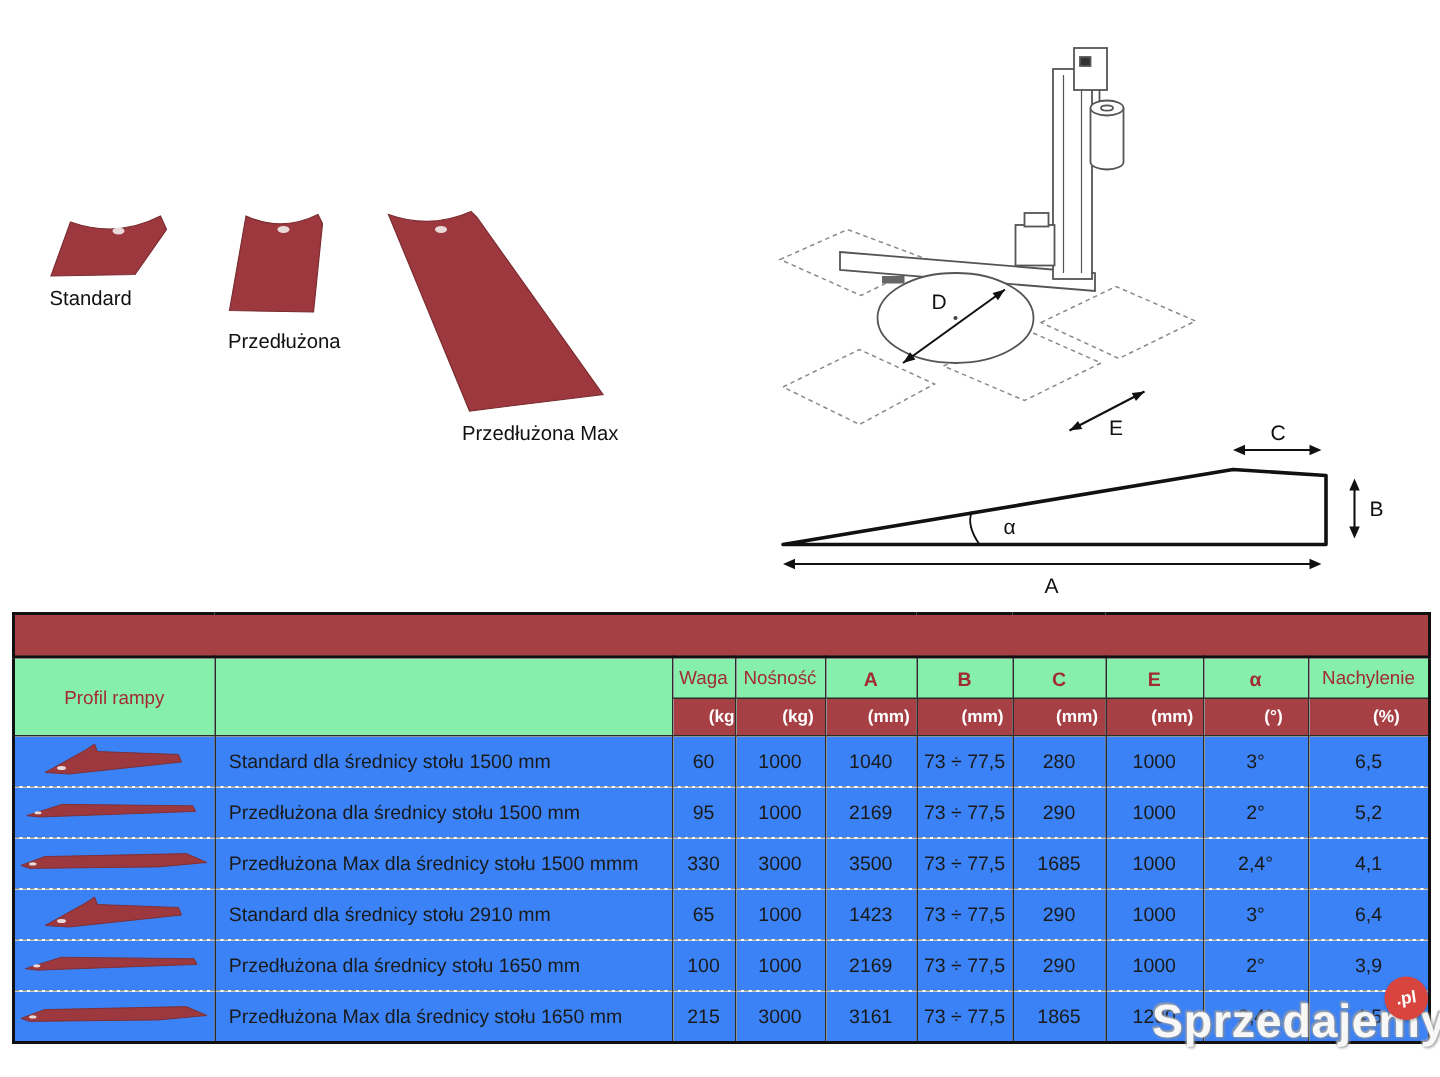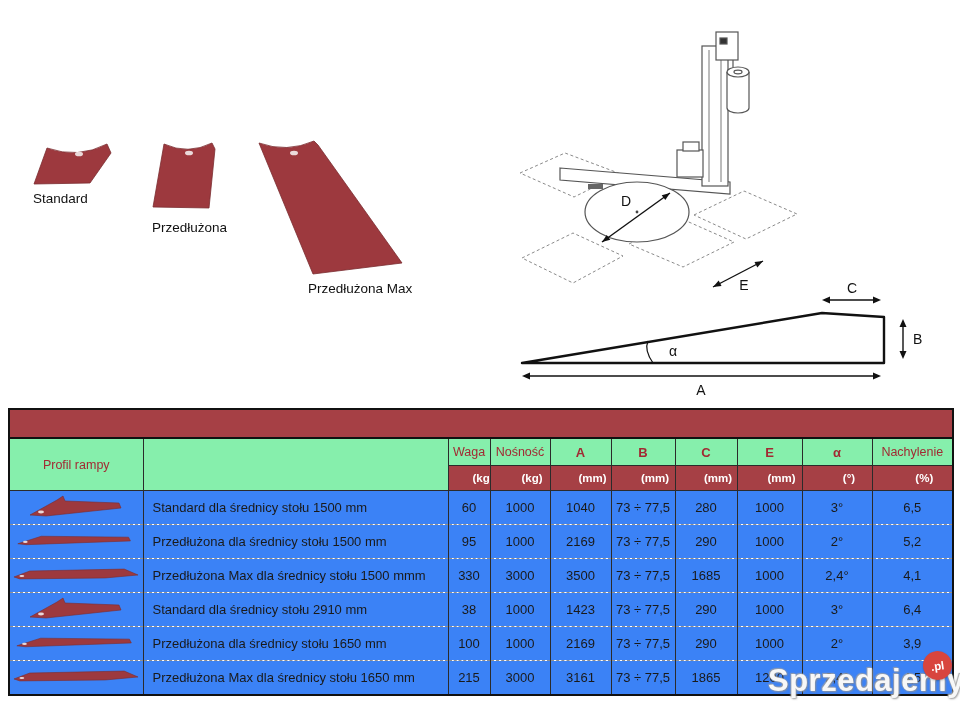--- a/index.html
+++ b/index.html
@@ -212,21 +212,21 @@
       <td>1000</td>
       <td>2,4°</td>
       <td>4,1</td>
     </tr>
     <tr class="row">
       <td class="thumb"><svg width="104" height="23" viewBox="0 0 100 23">
               <path d="M4,20 L31,5 37,1 39,6 93,8 95,13 20,21 Z" fill="#9d393e" stroke="#7a2c30" stroke-width="0.6"></path>
               <ellipse cx="15" cy="17" rx="3" ry="1.4" fill="#e9d9d9"></ellipse>
             </svg></td>
       <td class="desc">Standard dla średnicy stołu 2910 mm</td>
-      <td>38</td>
+      <td>65</td>
       <td class="bold">1000</td>
       <td>1423</td>
       <td>73 ÷ 77,5</td>
       <td>290</td>
       <td>1000</td>
       <td>3°</td>
       <td>6,4</td>
     </tr>
     <tr class="row">
       <td class="thumb"><svg width="124" height="20" viewBox="0 0 130 20">

